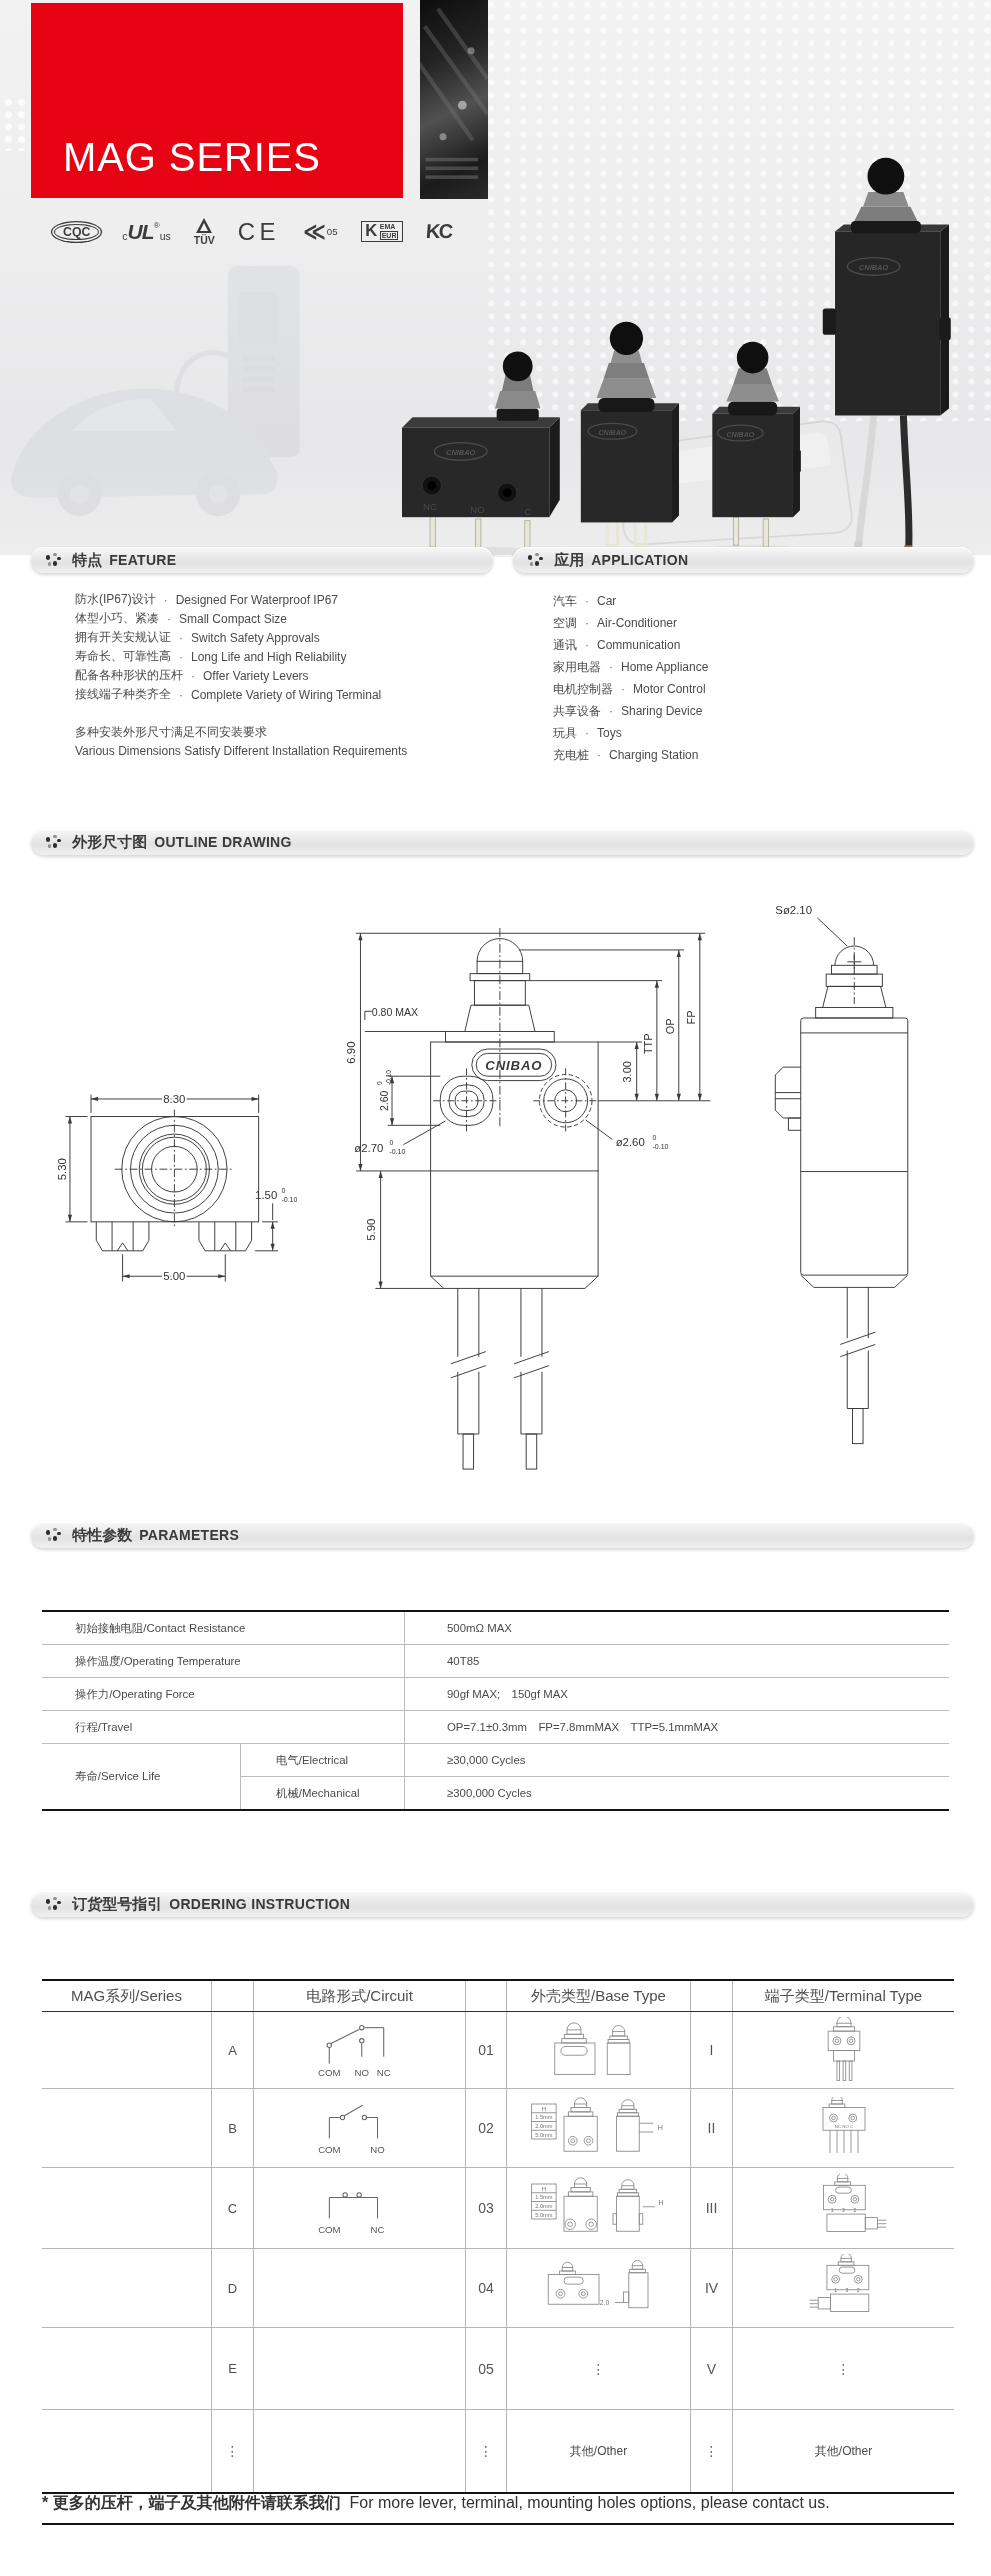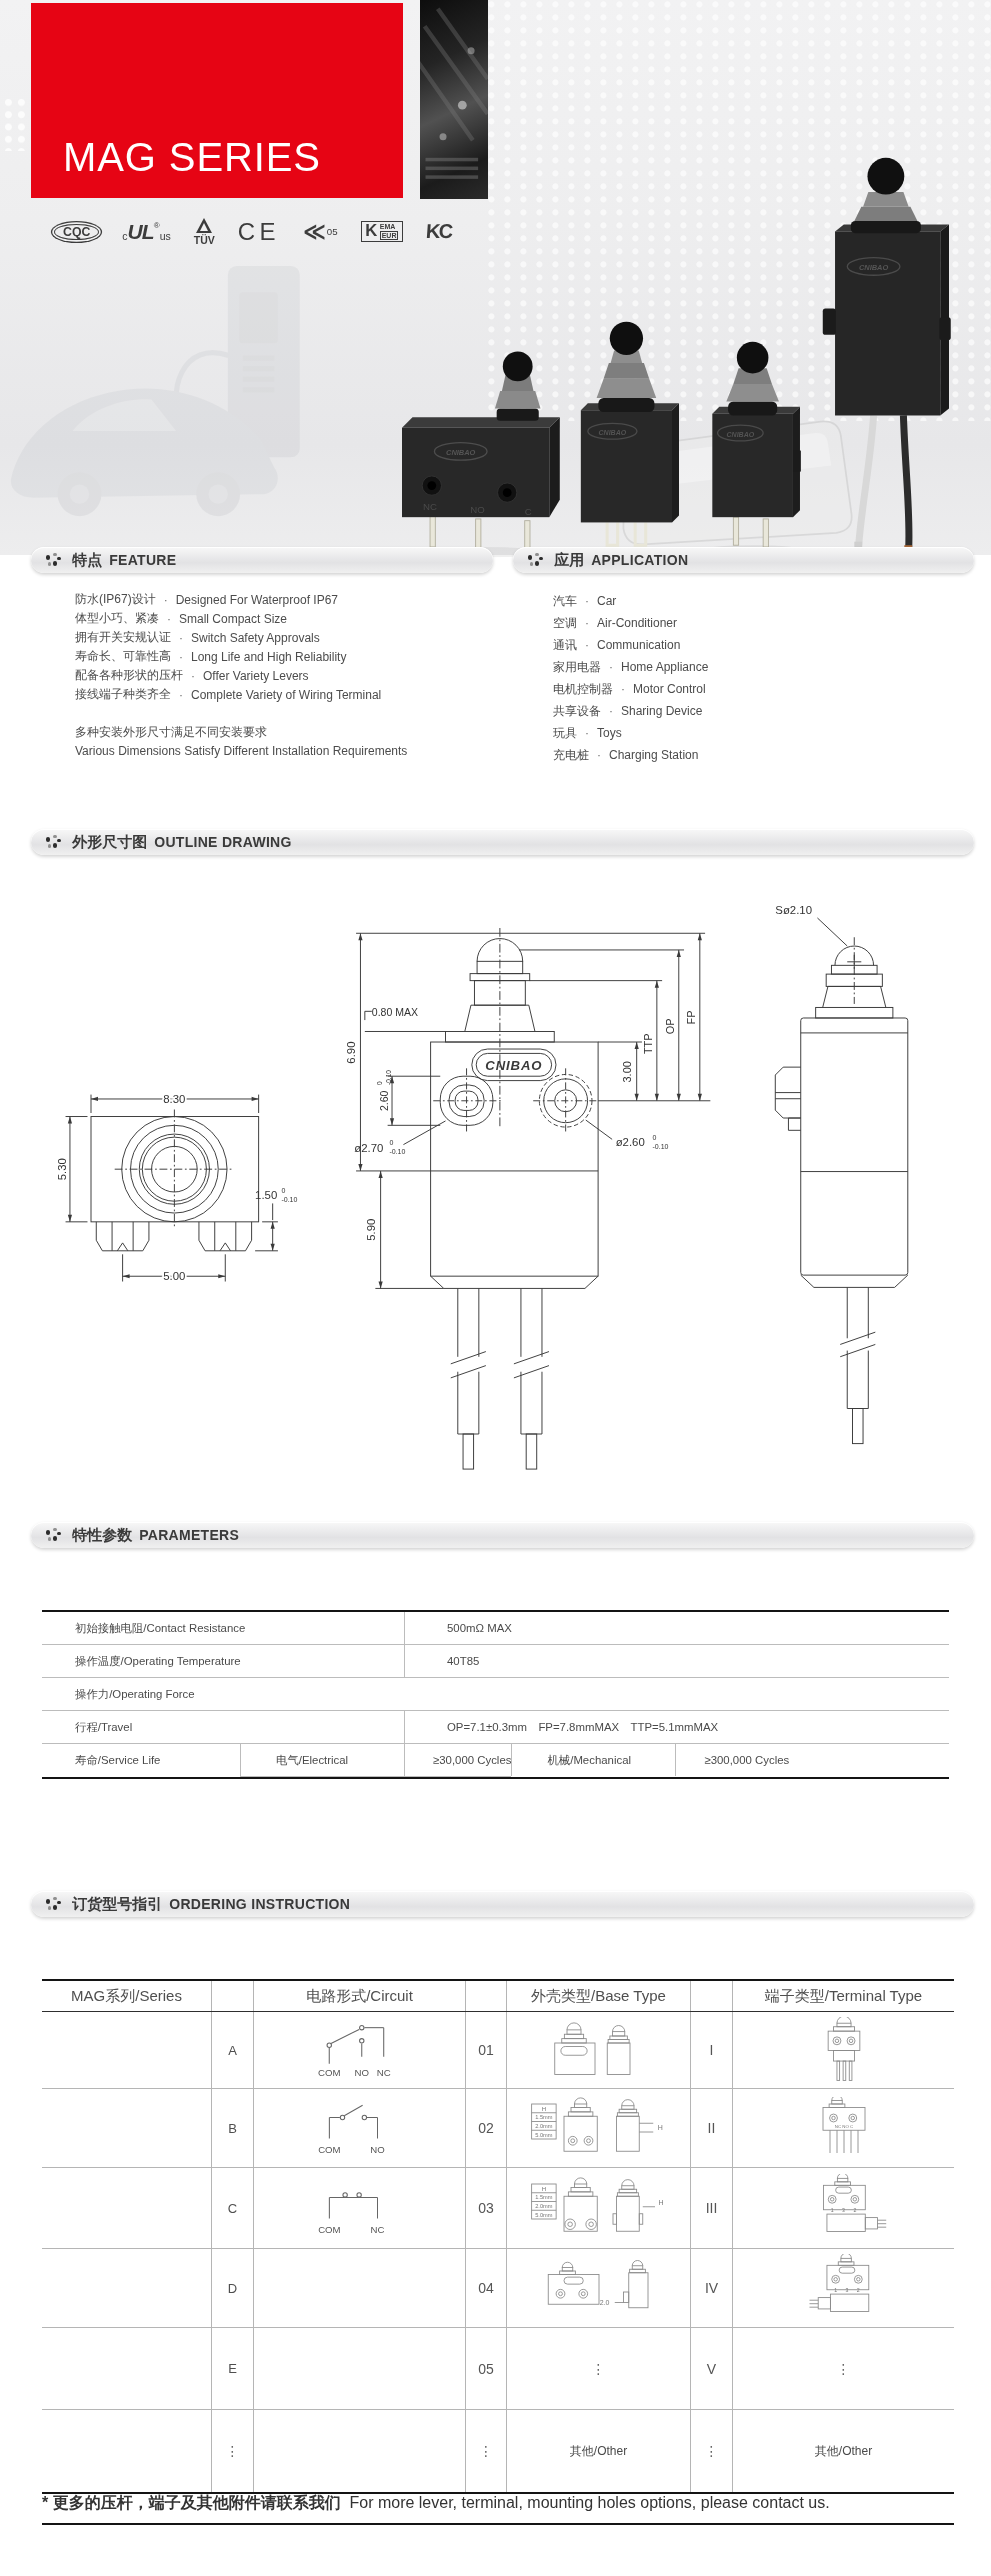--- a/index.html
+++ b/index.html
@@ -64,25 +64,25 @@
   .app-list .row{height:22px;display:flex;align-items:center;}
 
   
   .ptable{position:absolute;left:42px;top:1610px;width:907px;font-size:11.4px;color:#4a4a4a;
     border-top:2.6px solid #141414;border-bottom:2.6px solid #141414;box-sizing:border-box;}
   .prow{display:flex;height:32px;border-bottom:0.9px solid #bcbcbc;}
   .pl{width:362px;box-sizing:border-box;padding-left:33px;display:flex;align-items:center;}
   .pv{flex:1;border-left:0.9px solid #bcbcbc;box-sizing:border-box;padding-left:42px;display:flex;align-items:center;}
   .slwrap{display:flex;}
   .sl-label{width:198px;box-sizing:border-box;padding-left:33px;display:flex;align-items:center;}
-  .sl-body{flex:1;display:flex;flex-direction:row;}
+  .sl-body{flex:1;display:flex;flex-direction:column;}
   .slrow{display:flex;height:32px;}
   .slrow.first{border-bottom:0.9px solid #bcbcbc;}
   .sl-sub{width:164px;border-left:0.9px solid #bcbcbc;box-sizing:border-box;padding-left:35px;display:flex;align-items:center;}
-  .sl-val{flex:1;border-left:0.9px solid #bcbcbc;box-sizing:border-box;padding-left:28px;display:flex;align-items:center;}
+  .sl-val{flex:1;border-left:0.9px solid #bcbcbc;box-sizing:border-box;padding-left:42px;display:flex;align-items:center;}
 
   
   .otable{position:absolute;left:42px;top:1979px;width:912px;color:#555;
     border-top:2.6px solid #141414;border-bottom:2.6px solid #141414;box-sizing:border-box;}
   .orow{display:flex;border-bottom:0.9px solid #b5b5b5;}
   .orow.last{border-bottom:none;}
   .ocell{border-right:0.9px solid #b5b5b5;box-sizing:border-box;display:flex;
     align-items:center;justify-content:center;text-align:center;}
   .ocell.cend{border-right:none;}
   .c1{width:170px;} .c2{width:42px;} .c3{width:212px;} .c4{width:41px;} .c5{width:184px;} .c6{width:42px;} .c7{flex:1;}
@@ -557,20 +557,21 @@
     <div class="prow">
         <div class="pl">初始接触电阻/Contact Resistance</div>
         <div class="pv">500mΩ MAX</div>
       </div>
     <div class="prow">
         <div class="pl">操作温度/Operating Temperature</div>
         <div class="pv">40T85</div>
       </div>
     <div class="prow">
         <div class="pl">操作力/Operating Force</div>
+        <div class="pv">90gf MAX;　150gf MAX</div>
       </div>
     <div class="prow">
         <div class="pl">行程/Travel</div>
         <div class="pv">OP=7.1±0.3mm　FP=7.8mmMAX　TTP=5.1mmMAX</div>
       </div>
     <div class="slwrap">
       <div class="sl-label">寿命/Service Life</div>
       <div class="sl-body">
         <div class="slrow first">
             <div class="sl-sub">电气/Electrical</div>

